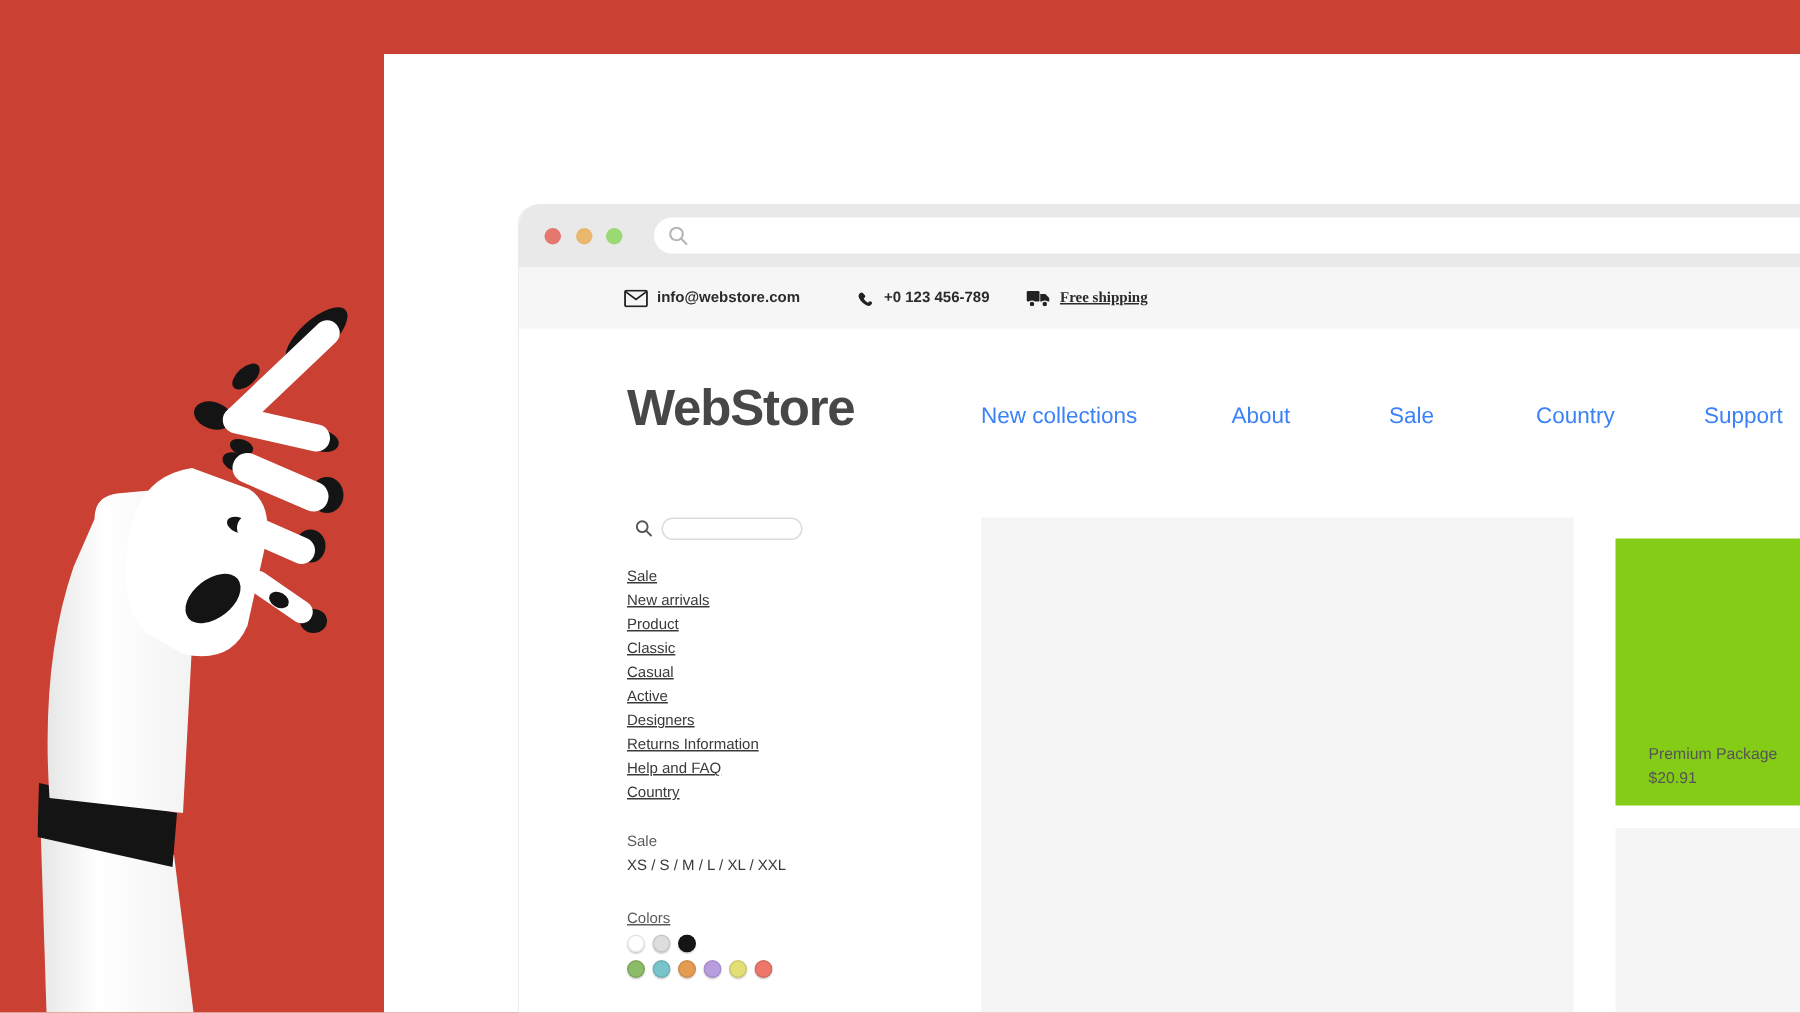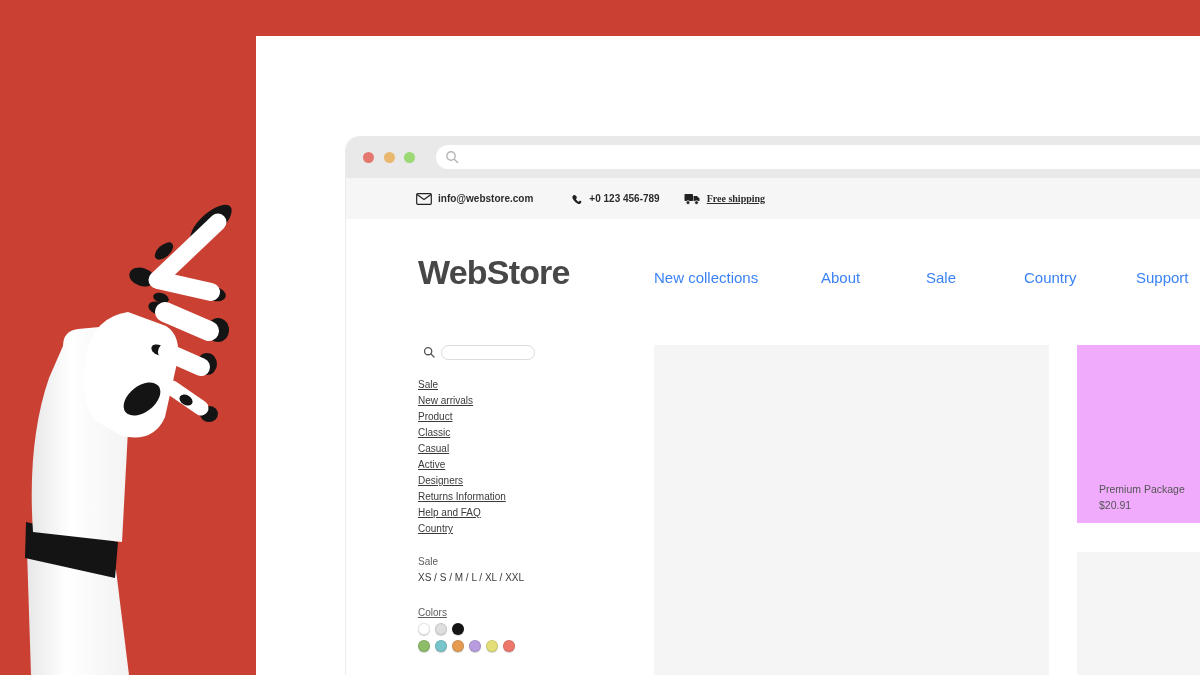--- a/index.html
+++ b/index.html
@@ -55,21 +55,21 @@
   .swatch-row{position:absolute;left:72px;display:flex;gap:5px;}
   .swatch-row.r1{top:487px;}
   .swatch-row.r2{top:504px;}
   .swatch-row span{
     width:12px;height:12px;border-radius:50%;box-sizing:border-box;cursor:pointer;
     border:1px solid rgba(0,0,0,0.10);box-shadow:0 1px 1px rgba(0,0,0,0.18);
   }
 
   
   .main-box{position:absolute;left:308px;top:209px;width:395px;bottom:0;background:#f5f5f5;}
-  .card1{position:absolute;left:731px;top:209px;right:0;height:178px;background:#f0abfc;cursor:pointer;}
+  .card1{position:absolute;left:731px;top:223px;right:0;height:178px;background:#84cc16;cursor:pointer;}
   .card1 .txt{position:absolute;left:22px;top:136px;font-size:10.5px;color:#555;line-height:16px;}
   .card2{position:absolute;left:731px;top:416px;right:0;bottom:0;background:#f5f5f5;cursor:pointer;}
 
   svg{display:block;}
 </style>
 </head>
 <body>
 
 <div class="white-panel"></div>
 

